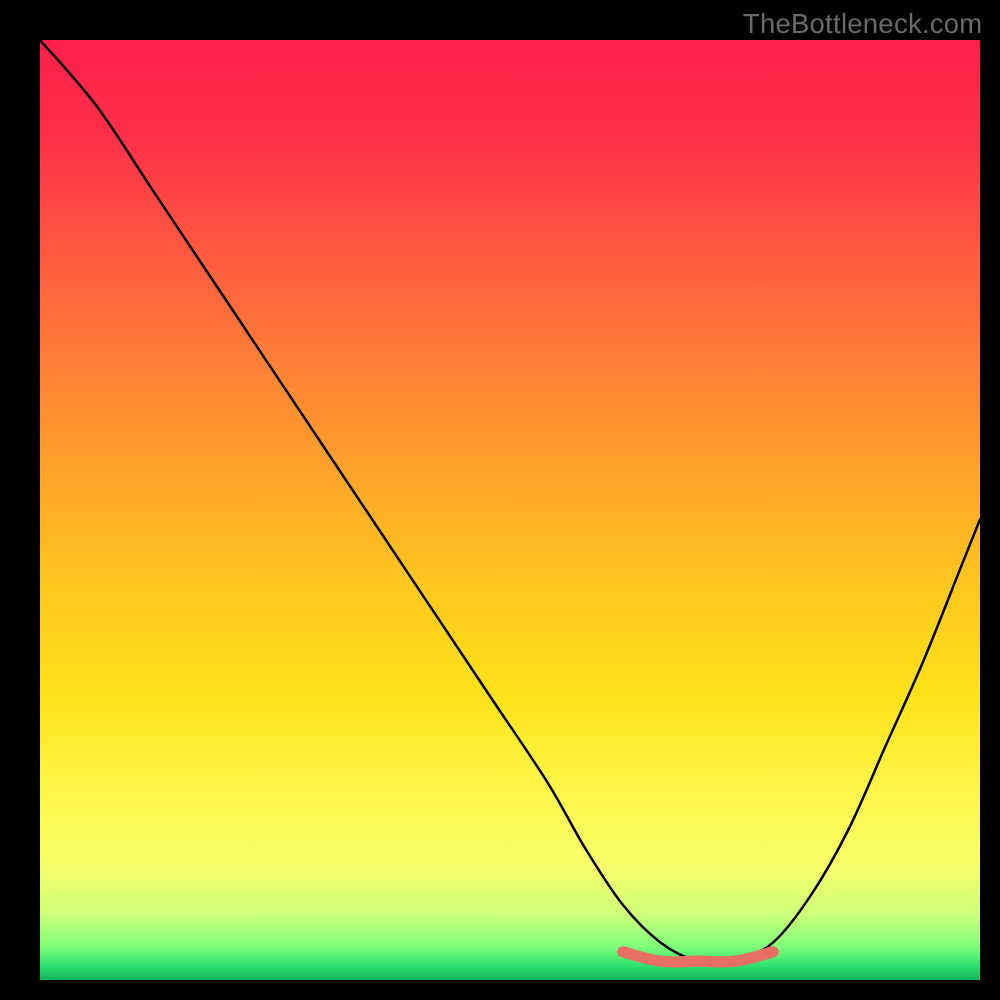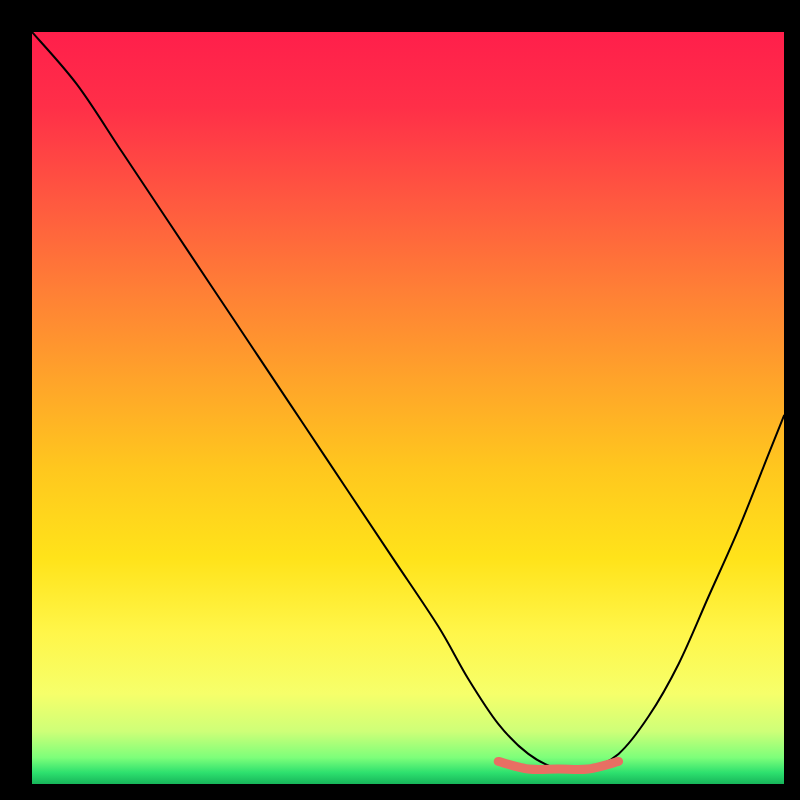--- a/index.html
+++ b/index.html
@@ -76,13 +76,14 @@
           </linearGradient>
       </defs>
       <rect x="0" y="0" width="100" height="100" fill="url(#bg-grad)"></rect>
     </svg>
 
     <svg class="curve" viewBox="0 0 100 100" preserveAspectRatio="none">
       <path fill="none" stroke="#000000" stroke-width="2" stroke-linecap="round" stroke-linejoin="round" vector-effect="non-scaling-stroke" d="M 0 0 C 1 1.1666666666666667, 4 4.333333333333334, 6 7 C 8 9.666666666666666, 10 13, 12 16 C 14 19, 16 22, 18 25 C 20 28, 22 31, 24 34 C 26 37, 28 40.00000000000001, 30 43.00000000000001 C 32 46.00000000000001, 34 49, 36 52 C 38 55, 40 58, 42 61 C 44 64, 46 67, 48 70 C 50 73, 52.333333333333336 76.33333333333333, 54 79 C 55.666666666666664 81.66666666666667, 56.66666666666666 83.83333333333333, 57.99999999999999 86 C 59.33333333333333 88.16666666666667, 60.666666666666664 90.33333333333333, 62 92 C 63.333333333333336 93.66666666666667, 64.66666666666667 95, 66 96 C 67.33333333333333 97, 68.66666666666667 97.66666666666667, 70 98 C 71.33333333333333 98.33333333333333, 72.66666666666667 98.33333333333333, 74 98 C 75.33333333333333 97.66666666666667, 76.66666666666667 97.16666666666667, 78 96 C 79.33333333333333 94.83333333333333, 80.66666666666667 93, 82 91 C 83.33333333333333 89, 84.66666666666667 86.66666666666667, 86 84 C 87.33333333333333 81.33333333333333, 88.66666666666667 78, 90 75 C 91.33333333333333 72, 92.66666666666667 69.16666666666667, 94 66 C 95.33333333333333 62.833333333333336, 97 58.5, 98 56 C 99 53.5, 99.66666666666667 51.833333333333336, 100 51"></path>
       <path fill="none" stroke="#e86f63" stroke-width="9" stroke-linecap="round" stroke-linejoin="round" vector-effect="non-scaling-stroke" d="M 62 97 C 62.666666666666664 97.16666666666667, 64.66666666666667 97.83333333333333, 66 98 C 67.33333333333333 98.16666666666667, 68.66666666666667 98, 70 98 C 71.33333333333333 98, 72.66666666666667 98.16666666666667, 74 98 C 75.33333333333333 97.83333333333333, 77.33333333333333 97.16666666666667, 78 97"></path>
     </svg>
   </div>
+  <div class="watermark">TheBottleneck.com</div>
 </div>
 
 </body></html>

